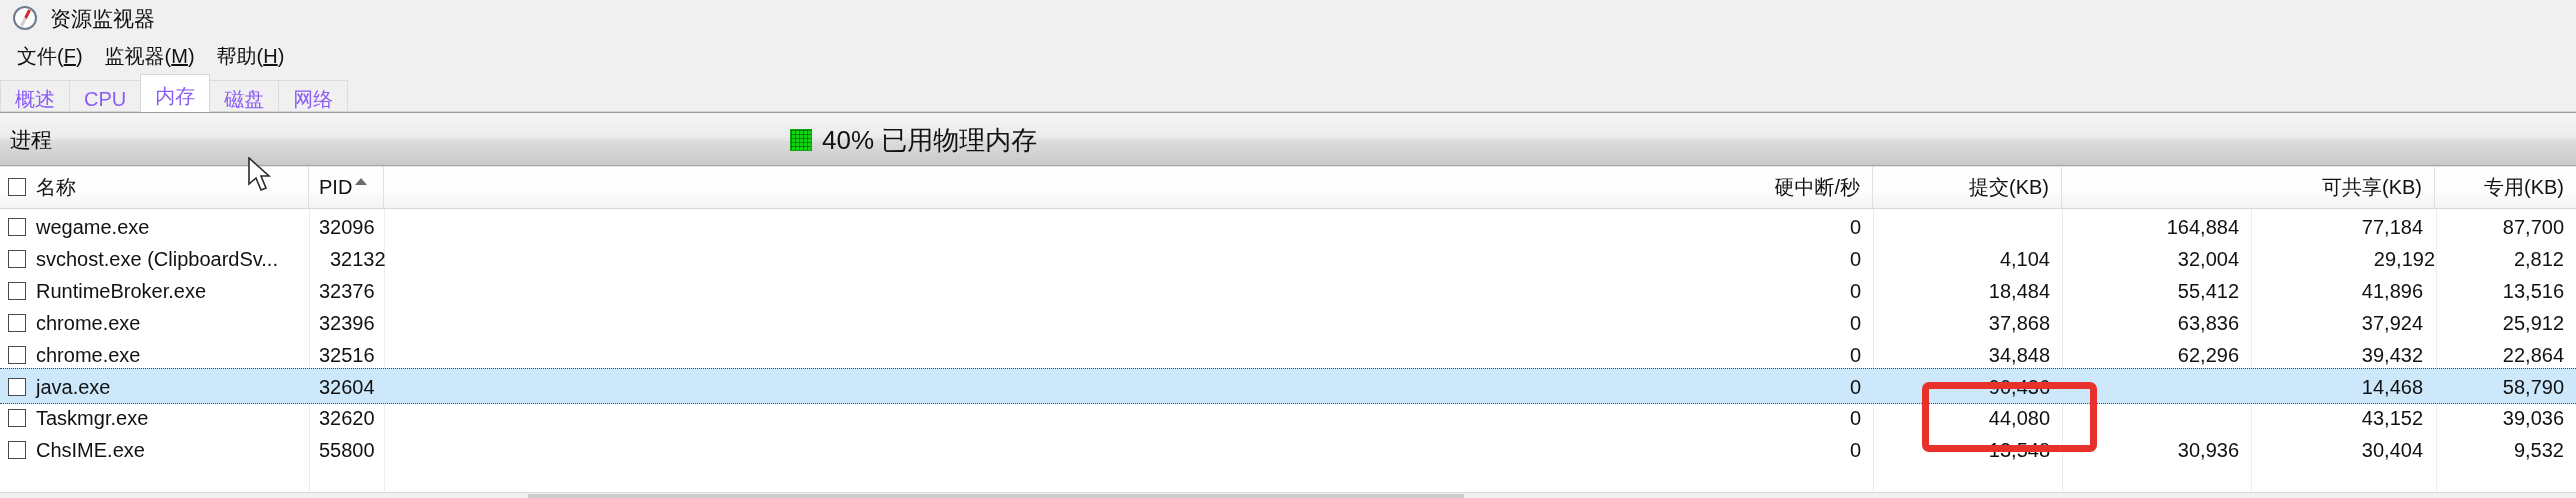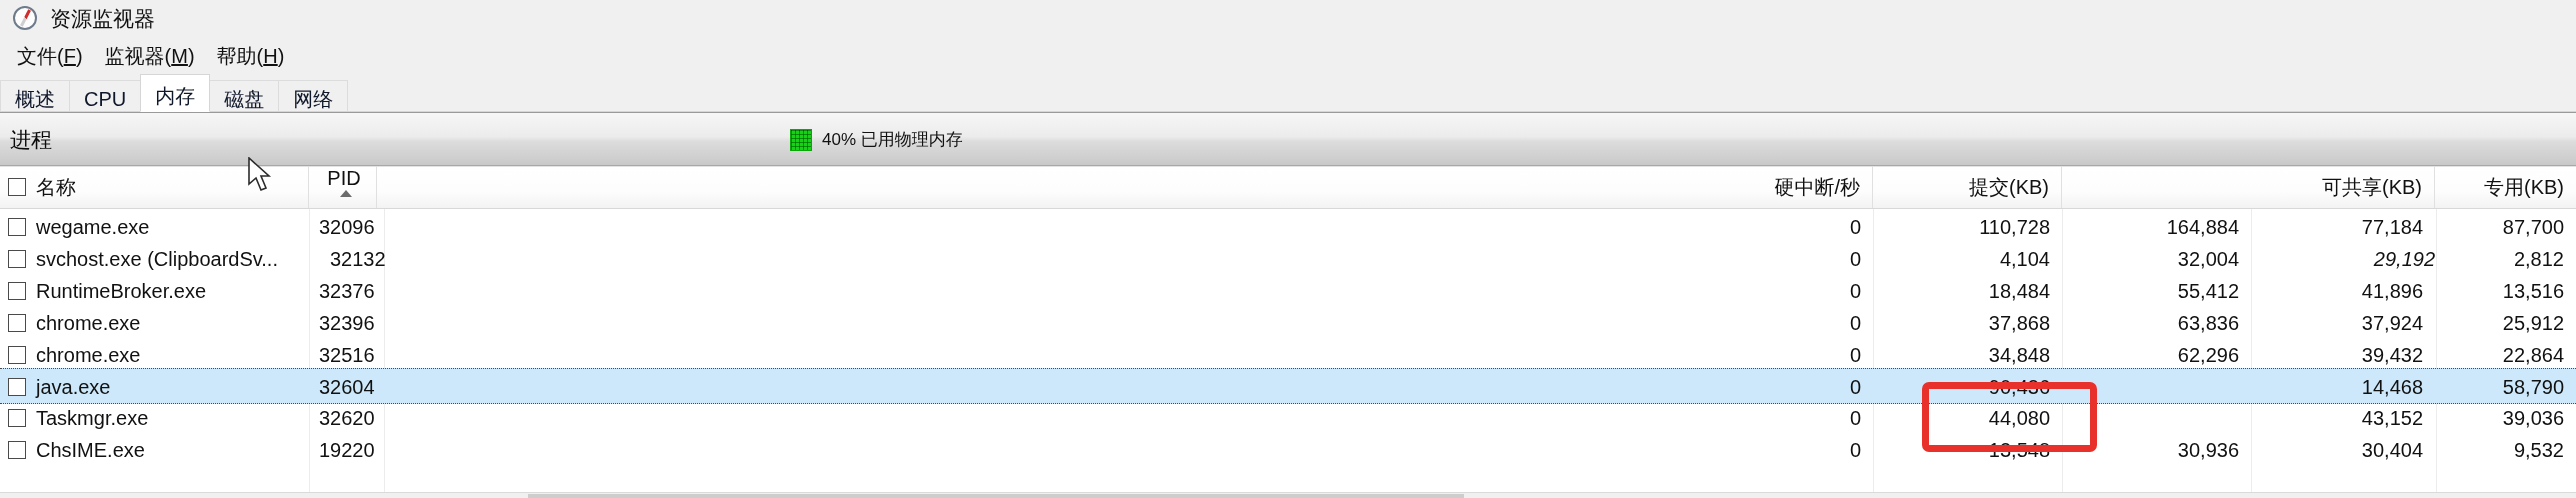--- a/index.html
+++ b/index.html
@@ -116,21 +116,21 @@
   }
   .tab {
     position: relative;
     font-size: 20px;
     line-height: 23px;
     padding: 7px 14px 6px 14px;
     background: #f0f0f0;
     border: 1px solid #dcdcdc;
     border-bottom: 1px solid #d6d6d6;
     margin-right: -1px;
-    color: #0f172a;
+    color: #8b5cf6;
     white-space: nowrap;
     box-sizing: border-box;
     height: 32px;
     cursor: default;
   }
   .tab.active {
     background: #ffffff;
     border: 1px solid #d6d6d6;
     border-bottom: 1px solid #ffffff;
     height: 38px;
@@ -181,21 +181,21 @@
     width: 22px;
     height: 22px;
     background:
       repeating-linear-gradient(to right, rgba(0,0,0,.35) 0 1px, transparent 1px 4px),
       repeating-linear-gradient(to bottom, rgba(0,0,0,.35) 0 1px, transparent 1px 4px),
       #12d412;
     border: 1px solid #0da60d;
     box-sizing: border-box;
   }
   .mem-label {
-    font-size: 17px;
+    font-size: 26px;
     line-height: 24px;
     color: #111111;
     white-space: nowrap;
   }
 
   
   .table {
     position: absolute;
     left: 0; top: 54px;
     width: 2576px;
@@ -370,21 +370,21 @@
       </div>
     </div>
 
     <div class="table">
 
       <div class="thead">
         <div class="th name" style="left:0px;width:309px;">
           <span class="hdr-checkbox"></span>
           <span>名称</span>
         </div>
-        <div class="th" style="left:302px;width:75px;padding-left:10px;flex-direction:column;">
+        <div class="th" style="left:309px;width:75px;padding-left:10px;">
           <span>PID</span>
             <span class="sort-caret"></span>
         </div>
         <div class="th num" style="left:1873px;width:189px;">
           <span>提交(KB)</span>
         </div>
         <div class="th num" style="left:384px;width:1489px;">
           <span>硬中断/秒</span>
         </div>
         <div class="th num" style="left:2251px;width:184px;">
@@ -403,36 +403,35 @@
         <div class="col-sep" style="left:2251px;"></div>
         <div class="col-sep" style="left:2436px;"></div>
 
         <div class="row" style="top:0px;">
           <div class="cell name" style="left:0px;width:309px;">
               <span class="row-checkbox"></span>
               <span>wegame.exe</span>
             </div>
           <div class="cell" style="left:309px;width:75px;padding-left:10px;">32096</div>
           <div class="cell num" style="left:384px;width:1489px;">0</div>
-          <div class="cell num" style="left:1873px;width:189px;">110,728</div>
           <div class="cell num" style="left:2062px;width:189px;">164,884</div>
           <div class="cell num" style="left:2251px;width:184px;">77,184</div>
           <div class="cell num" style="left:2436px;width:140px;">87,700</div>
         </div>
 
         <div class="row" style="top:32px;">
           <div class="cell name" style="left:0px;width:309px;">
               <span class="row-checkbox"></span>
               <span>svchost.exe (ClipboardSv...</span>
             </div>
           <div class="cell" style="left:320px;width:75px;padding-left:10px;">32132</div>
           <div class="cell num" style="left:384px;width:1489px;">0</div>
           <div class="cell num" style="left:1873px;width:189px;">4,104</div>
           <div class="cell num" style="left:2062px;width:189px;">32,004</div>
-          <div class="cell num" style="left:2251px;width:196px;font-style:italic;">29,192</div>
+          <div class="cell num" style="left:2251px;width:196px;">29,192</div>
           <div class="cell num" style="left:2436px;width:140px;">2,812</div>
         </div>
 
         <div class="row" style="top:64px;">
           <div class="cell name" style="left:0px;width:309px;">
               <span class="row-checkbox"></span>
               <span>RuntimeBroker.exe</span>
             </div>
           <div class="cell" style="left:309px;width:75px;padding-left:10px;">32376</div>
           <div class="cell num" style="left:384px;width:1489px;">0</div>
@@ -490,21 +489,21 @@
           <div class="cell num" style="left:1873px;width:189px;">44,080</div>
           <div class="cell num" style="left:2251px;width:184px;">43,152</div>
           <div class="cell num" style="left:2436px;width:140px;">39,036</div>
         </div>
 
         <div class="row" style="top:223px;">
           <div class="cell name" style="left:0px;width:309px;">
               <span class="row-checkbox"></span>
               <span>ChsIME.exe</span>
             </div>
-          <div class="cell" style="left:309px;width:75px;padding-left:10px;">19220</div>
+          <div class="cell" style="left:309px;width:75px;padding-left:10px;">55800</div>
           <div class="cell num" style="left:384px;width:1489px;">0</div>
           <div class="cell num" style="left:1873px;width:189px;">13,548</div>
           <div class="cell num" style="left:2062px;width:189px;">30,936</div>
           <div class="cell num" style="left:2251px;width:184px;">30,404</div>
           <div class="cell num" style="left:2436px;width:140px;">9,532</div>
         </div>
       </div>
 
       <div class="hscroll">
         <div class="thumb"></div>

